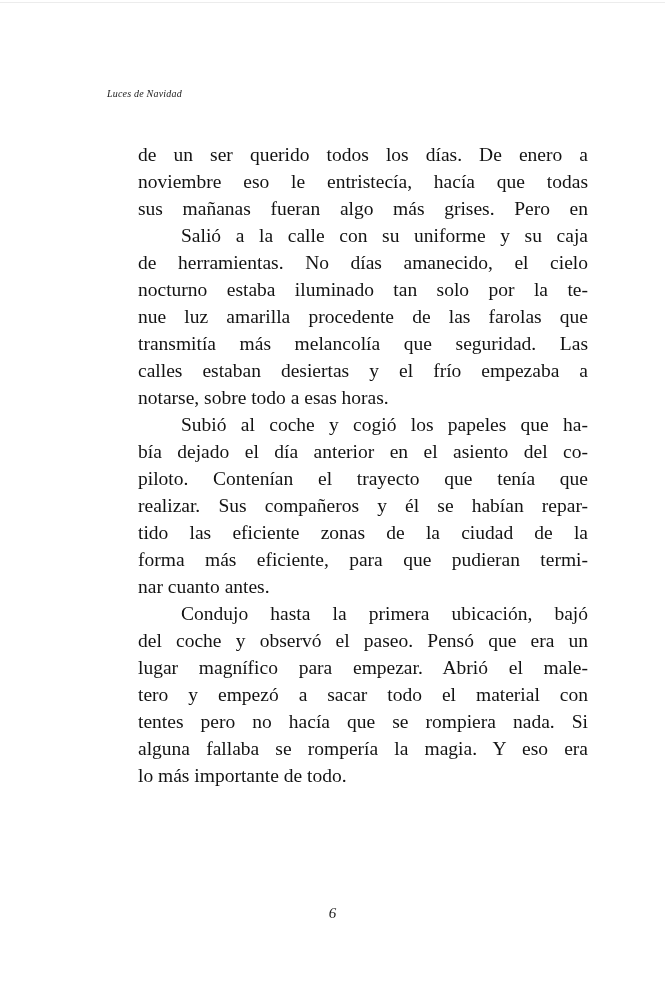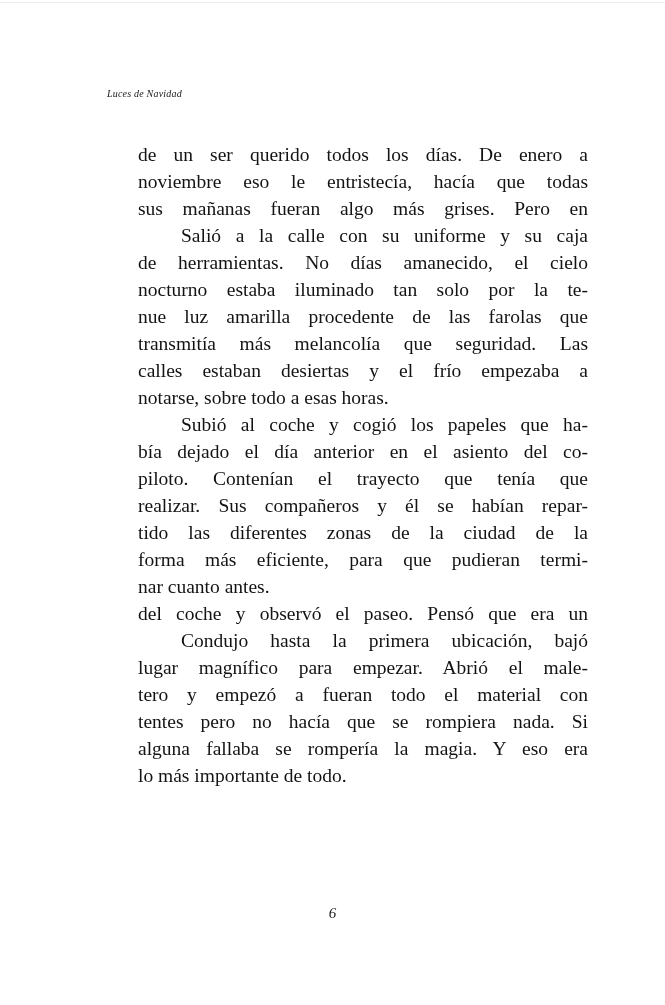--- a/index.html
+++ b/index.html
@@ -93,29 +93,29 @@
         <div class="line">nue luz amarilla procedente de las farolas que</div>
         <div class="line">transmitía más melancolía que seguridad. Las</div>
         <div class="line">calles estaban desiertas y el frío empezaba a</div>
         <div class="line para-end">notarse, sobre todo a esas horas.</div>
       </div>
       <div class="paragraph">
         <div class="line indent">Subió al coche y cogió los papeles que ha-</div>
         <div class="line">bía dejado el día anterior en el asiento del co-</div>
         <div class="line">piloto. Contenían el trayecto que tenía que</div>
         <div class="line">realizar. Sus compañeros y él se habían repar-</div>
-        <div class="line">tido las diferentes zonas de la ciudad de la</div>
+        <div class="line">tido las eficiente zonas de la ciudad de la</div>
         <div class="line">forma más eficiente, para que pudieran termi-</div>
         <div class="line para-end">nar cuanto antes.</div>
       </div>
       <div class="paragraph">
+        <div class="line indent">Condujo hasta la primera ubicación, bajó</div>
         <div class="line">del coche y observó el paseo. Pensó que era un</div>
-        <div class="line indent">Condujo hasta la primera ubicación, bajó</div>
         <div class="line">lugar magnífico para empezar. Abrió el male-</div>
-        <div class="line">tero y empezó a fueran todo el material con</div>
+        <div class="line">tero y empezó a sacar todo el material con</div>
         <div class="line">tentes pero no hacía que se rompiera nada. Si</div>
         <div class="line">alguna fallaba se rompería la magia. Y eso era</div>
         <div class="line para-end">lo más importante de todo.</div>
       </div>
     </div>
 
   <div class="folio">6</div>
 </div>
 
 </body></html>

